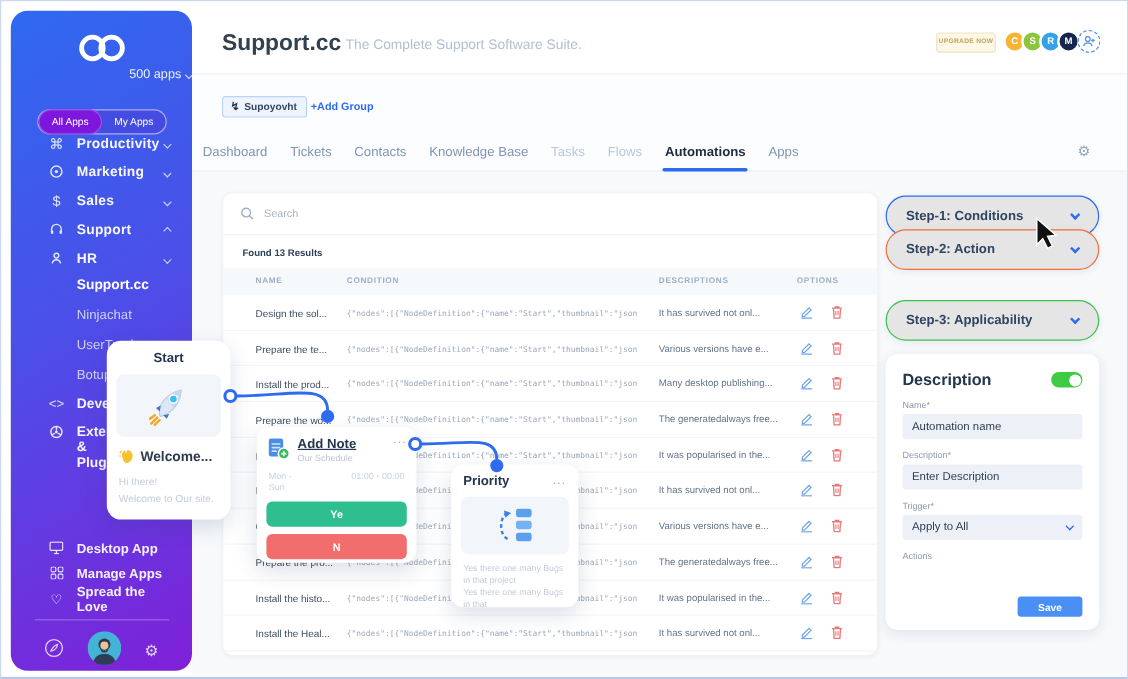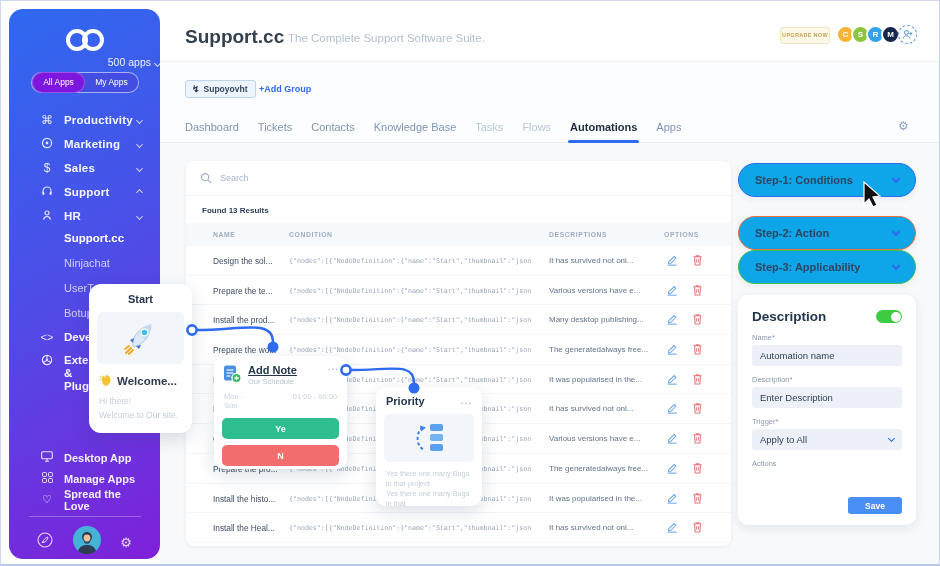--- a/index.html
+++ b/index.html
@@ -8,21 +8,21 @@
   .canvas { position:relative; width:940px; height:566px; background:#fff; overflow:hidden;
             border:1px solid #ccd8ee; border-bottom:2px solid #b9c8e8; }
 
   
   .sidebar { position:absolute; left:8px; top:8px; width:151px; height:550px; border-radius:14px;
              background:linear-gradient(150deg,#2f69f0 0%,#4b4fe8 45%,#8020d8 100%); z-index:2; color:#fff; }
   .logo-wrap { position:absolute; top:18px; left:0; width:100%; text-align:center; }
   .logo-svg { display:inline-block; }
   .apps-count { position:absolute; top:47px; width:100%; text-align:right; font-size:10.5px; color:rgba(255,255,255,.9); }
   .apps-count .chev { margin-left:4px; opacity:.85; }
-  .toggle { position:absolute; top:63px; left:22px; width:108px; height:21px; border:1px solid rgba(255,255,255,.55);
+  .toggle { position:absolute; top:82px; left:22px; width:108px; height:21px; border:1px solid rgba(255,255,255,.55);
             border-radius:11px; display:flex; align-items:center; background:rgba(90,30,190,.25); }
   .toggle .seg { flex:1; height:21px; line-height:20px; text-align:center; font-size:8.5px; color:#fff; border-radius:11px; cursor:pointer; }
   .toggle .seg.active { background:#7d17dd; box-shadow:0 0 0 1px rgba(255,255,255,.25) inset; }
   .nav { position:absolute; top:99px; left:0; width:100%; }
   .nav-item { position:relative; height:24px; display:flex; align-items:center; padding:0 18px 0 30px; cursor:pointer; }
   .nav-item .nicon { width:16px; margin-right:9px; text-align:center; font-size:12px; color:rgba(255,255,255,.85); flex:0 0 16px; }
   .nav-item .nlabel { font-size:11.5px; font-weight:700; color:rgba(255,255,255,.95); letter-spacing:.2px; }
   .nav-item .chev { margin-left:auto; opacity:.7; }
   .subnav { position:absolute; top:216px; left:55px; }
   .sub-item { height:25px; font-size:11px; color:rgba(255,255,255,.72); display:flex; align-items:center; cursor:pointer; }
@@ -56,21 +56,21 @@
   .avatar.a3 { background:#16264c; }
   .avatar-add { width:19px; height:19px; border-radius:50%; border:1.4px dashed #4a90e2; margin-left:-2px; display:flex;
                 align-items:center; justify-content:center; cursor:pointer; background:#fff; }
 
   
   .main-bg { position:absolute; left:159px; top:61px; width:781px; height:505px; background:#fcfdfe; }
   .group-chip { position:absolute; left:184px; top:79px; height:18px; padding:0 8px 0 6px; background:#eef4fd; border:1px solid #bcd4f2;
                 border-radius:3px; display:flex; align-items:center; font-size:8.5px; font-weight:600; color:#33465c; cursor:pointer; z-index:3;}
   .group-chip .bolt { color:#21364e; font-size:9px; margin-right:4px; }
   .add-group { position:absolute; left:258px; top:83px; font-size:9px; font-weight:600; color:#2e6bf0; cursor:pointer; z-index:3;}
-  .tabs { position:absolute; left:184px; top:120px; display:flex; gap:19px; z-index:3;align-items:center; }
+  .tabs { position:absolute; left:168px; top:120px; display:flex; gap:19px; z-index:3;align-items:center; }
   .tab { font-size:11px; color:#7f95b4; padding-bottom:10px; position:relative; cursor:pointer; white-space:nowrap; }
   .tab.dim { color:#b9c6d8; }
   .tab.active { color:#1f2b3d; font-weight:700; }
   .tab.active::after { content:""; position:absolute; left:-2px; right:-2px; bottom:0; height:3px; background:#2e6bf0; border-radius:2px; }
   .tabs-divider { position:absolute; left:159px; top:141px; width:781px; height:1px; background:#e8eef5; z-index:2; }
   .tabs-gear { position:absolute; left:897px; top:118px; font-size:12px; color:#8fa3bd; cursor:pointer; z-index:3; }
 
   
   .content-bg { position:absolute; left:159px; top:142px; width:781px; height:424px; background:#f7f9fb; }
   .table-card { position:absolute; left:185px; top:160px; width:545px; height:385px; background:#fff; border-radius:8px;
@@ -86,26 +86,26 @@
   .tbody { position:absolute; left:0; top:85px; width:100%; }
   .trow { position:relative; height:29.7px; border-bottom:1px solid #f3f6fa; }
   .c-name { position:absolute; left:27px; top:10px; font-size:8.3px; color:#3d4e63; width:74px; white-space:nowrap; overflow:hidden; }
   .c-cond { position:absolute; left:103px; top:11px; font-size:6.6px; color:#9aa8ba; width:255px; white-space:nowrap; overflow:hidden;
             font-family:"DejaVu Sans Mono", monospace; }
   .c-desc { position:absolute; left:363px; top:10px; font-size:8px; color:#62748a; width:108px; white-space:nowrap; overflow:hidden; }
   .c-opts { position:absolute; left:480px; top:8px; display:flex; gap:14px; }
   .opt-btn { cursor:pointer; display:inline-flex; }
 
   
-  .step-pill { position:absolute; left:737px; width:178px; height:34px; background:#0ea5e9; border-radius:17px;
+  .step-pill { position:absolute; left:737px; width:178px; height:34px; background:#e5e5e5; border-radius:17px;
                display:flex; align-items:center; padding:0 16px; cursor:pointer; z-index:4; box-shadow:0 2px 6px rgba(40,60,100,.08); }
   .step-pill .slabel { font-size:11px; font-weight:600; color:#2f4560; }
   .step-pill .chev { margin-left:auto; width:6px; height:6px; border-width:2px; color:#2e6bf0; margin-top:-3px; }
   .step-1 { top:162px; border:1.6px solid #2e6bf0; }
-  .step-2 { top:215px; border:1.6px solid #f2703b; }
+  .step-2 { top:190px; border:1.6px solid #f2703b; }
   .step-3 { top:249px; border:1.6px solid #3dc24b; }
 
   .auto-card { position:absolute; left:737px; top:294px; width:178px; height:230px; background:#fff; border-radius:10px;
                box-shadow:0 3px 10px rgba(40,60,100,.10); z-index:4; padding:14px; }
   .auto-title-row { display:flex; align-items:center; justify-content:space-between; }
   .auto-title { font-size:13.5px; font-weight:700; color:#22364f; }
   .switch { width:26px; height:13px; border-radius:7px; background:#3ecb44; position:relative; cursor:pointer; }
   .switch::after { content:""; position:absolute; right:1.5px; top:1.5px; width:10px; height:10px; background:#fff; border-radius:50%; }
   .f-label { font-size:7.5px; color:#8b99ad; margin:9px 0 3px; }
   .f-input { width:100%; height:21px; background:#edf1f7; border:none; border-radius:3px; padding:0 8px; font-size:9.5px;

